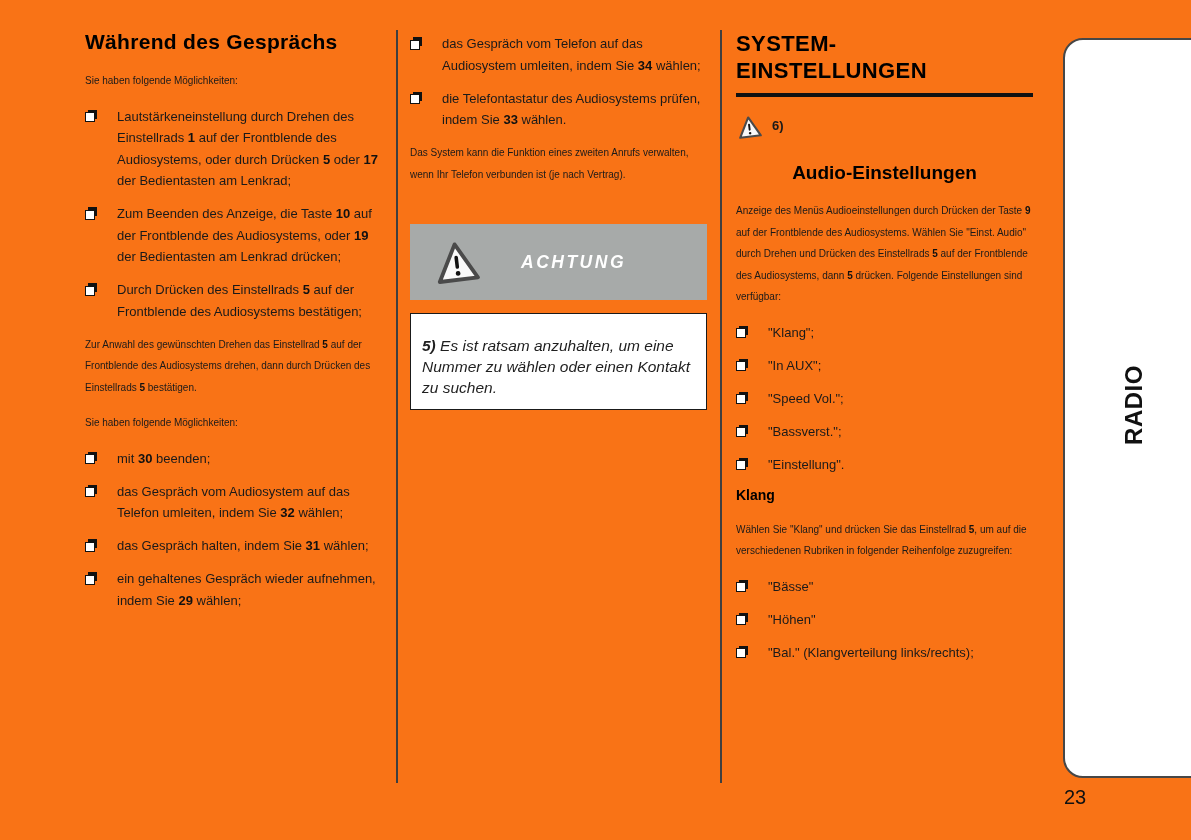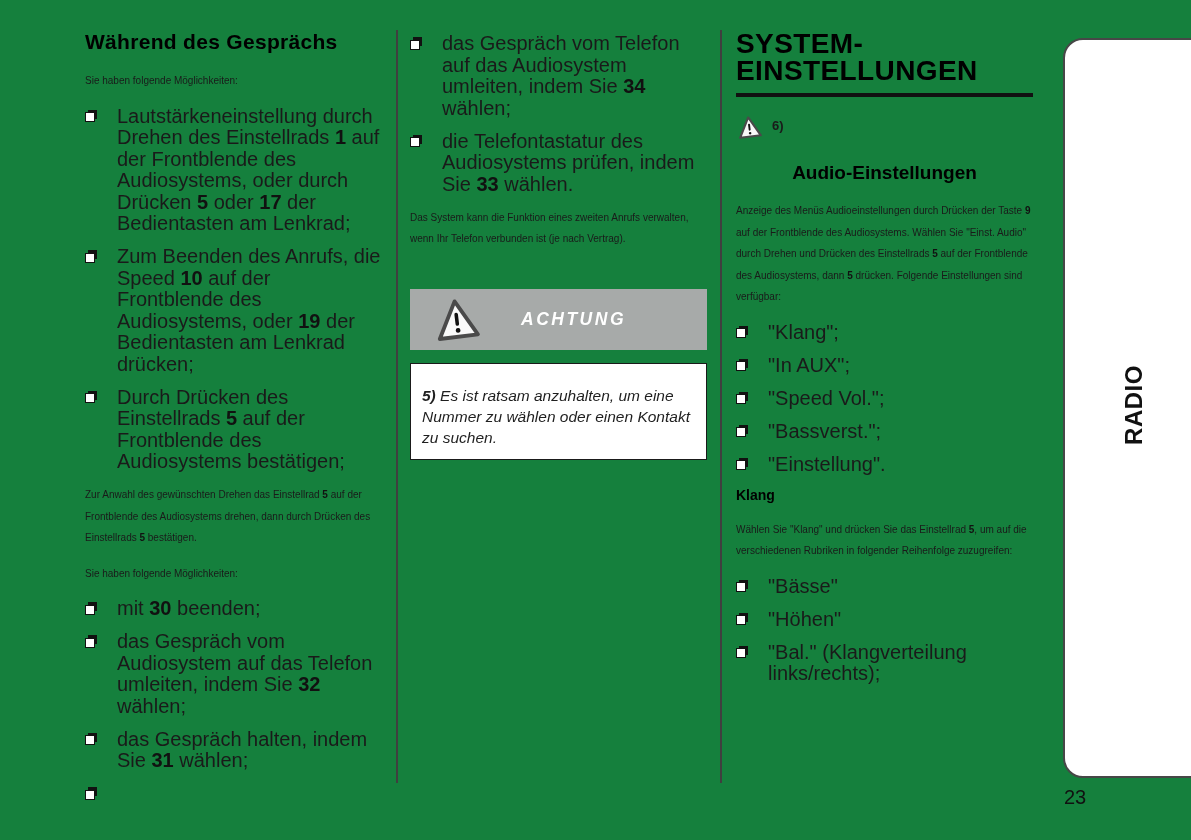--- a/index.html
+++ b/index.html
@@ -1,55 +1,55 @@
 <!DOCTYPE html>
 <html><head>
 <meta charset="utf-8">
 <style>
   * { margin:0; padding:0; box-sizing:border-box; }
   html,body { background:#ffffff; }
   .page {
     position:relative; width:1191px; height:840px;
-    background:#15803d; overflow:hidden;
+    background:#f97316; overflow:hidden;
     font-family:"Liberation Sans", sans-serif;
     color:#1a1a1a;
   }
   .col { position:absolute; top:30px; width:297px; }
   .col1 { left:85px; }
   .col2 { left:410px; top:33px; }
   .col3 { left:736px; }
   .vdiv { position:absolute; top:30px; width:2px; height:753px; background:#3f3f3f; }
   .vdiv1 { left:396px; }
   .vdiv2 { left:720px; }
 
   .h-section {
     font-size:21px; font-weight:bold; color:#000;
     letter-spacing:.3px; margin-bottom:16px;
   }
   .h-chapter {
-    font-size:28px; font-weight:bold; color:#000;
+    font-size:22px; font-weight:bold; color:#000;
     line-height:27px; letter-spacing:.4px; white-space:pre-line;
   }
   .h-rule { height:4px; background:#111; margin-top:9px; }
   .h-sub { font-size:19px; font-weight:bold; color:#000; margin:22px 0 16px 0;text-align:center; }
   .h-minor { font-size:14px; font-weight:bold; color:#000; margin:4px 0 16px 0; }
 
   p.body { font-size:10px; line-height:21.5px; margin-bottom:14px; }
   p.body b, .btext b { font-weight:bold; color:#111; }
 
   ul.blist { list-style:none; margin-bottom:3px; }
-  li.bitem { display:flex; margin-bottom:11.5px; font-size:20px; line-height:21.5px; }
+  li.bitem { display:flex; margin-bottom:11.5px; font-size:13px; line-height:21.5px; }
   .bullet { position:relative; flex:0 0 13px; width:13px; height:13px; margin-top:4px; }
   .bullet::before { content:""; position:absolute; left:3px; top:0; width:9px; height:9px; background:#111; }
   .bullet::after  { content:""; position:absolute; left:0; top:2.5px; width:8px; height:8px;
                     border:1.5px solid #111; background:#fff; }
   .btext { margin-left:19px; }
 
   .warn-banner {
-    margin-top:39px; height:61px; background:#a7aaa9;
+    margin-top:39px; height:76px; background:#a7aaa9;
     display:flex; align-items:center; padding:0 16px 0 22px;
   }
   .warn-banner .tri { width:50px; height:48px; flex:0 0 auto; }
   .warn-label {
     flex:1; text-align:center; color:#ffffff;
     font-size:17.5px; font-weight:bold; font-style:italic;
     letter-spacing:2.5px; padding-right:26px;
   }
   .footnote {
     margin-top:13px; border:1.5px solid #1a1a1a; background:#fff;
@@ -99,21 +99,21 @@
     <p class="body">Sie haben folgende Möglichkeiten:</p>
     <ul class="blist">
 
         <li class="bitem">
           <span class="bullet"></span>
           <span class="btext"><span>Lautstärkeneinstellung durch Drehen des Einstellrads </span><b>1</b><span> auf der Frontblende des Audiosystems, oder durch Drücken </span><b>5</b><span> oder </span><b>17</b><span> der Bedientasten am Lenkrad;</span></span>
         </li>
 
         <li class="bitem">
           <span class="bullet"></span>
-          <span class="btext"><span>Zum Beenden des Anrufs, die Speed </span><b>10</b><span> auf der Frontblende des Audiosystems, oder </span><b>19</b><span> der Bedientasten am Lenkrad drücken;</span></span>
+          <span class="btext"><span>Zum Beenden des Anzeige, die Taste </span><b>10</b><span> auf der Frontblende des Audiosystems, oder </span><b>19</b><span> der Bedientasten am Lenkrad drücken;</span></span>
         </li>
 
         <li class="bitem">
           <span class="bullet"></span>
           <span class="btext"><span>Durch Drücken des Einstellrads </span><b>5</b><span> auf der Frontblende des Audiosystems bestätigen;</span></span>
         </li>
       </ul>
     <p class="body"><span>Zur Anwahl des gewünschten Drehen das Einstellrad </span><b>5</b><span> auf der Frontblende des Audiosystems drehen, dann durch Drücken des Einstellrads </span><b>5</b><span> bestätigen.</span></p>
     <p class="body">Sie haben folgende Möglichkeiten:</p>
     <ul class="blist">
@@ -128,20 +128,21 @@
           <span class="btext"><span>das Gespräch vom Audiosystem auf das Telefon umleiten, indem Sie </span><b>32</b><span> wählen;</span></span>
         </li>
 
         <li class="bitem">
           <span class="bullet"></span>
           <span class="btext"><span>das Gespräch halten, indem Sie </span><b>31</b><span> wählen;</span></span>
         </li>
 
         <li class="bitem">
           <span class="bullet"></span>
+          <span class="btext"><span>ein gehaltenes Gespräch wieder aufnehmen, indem Sie </span><b>29</b><span> wählen;</span></span>
         </li>
       </ul>
   </div>
 
   <div class="vdiv vdiv1"></div>
 
   <div class="col col2">
     <ul class="blist">
 
         <li class="bitem">

